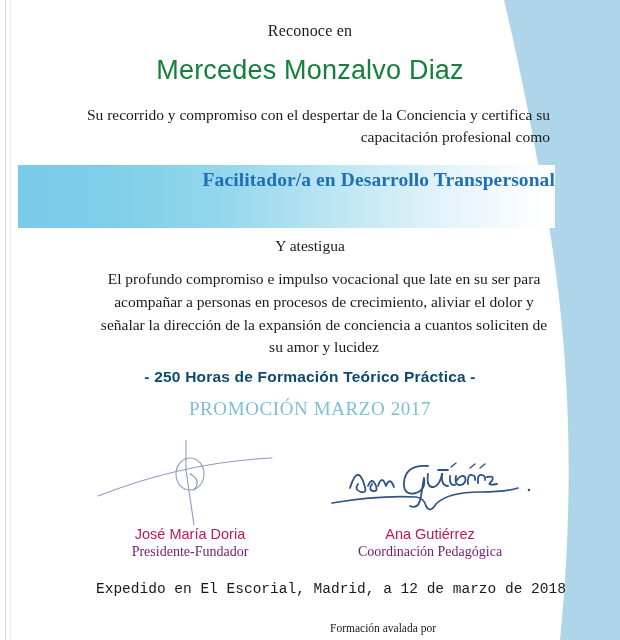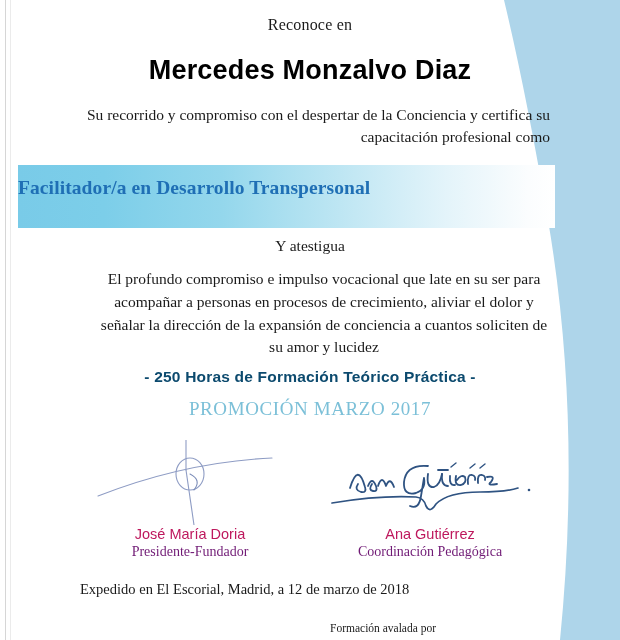--- a/index.html
+++ b/index.html
@@ -43,31 +43,31 @@
   
   .line {
     position: absolute;
     left: 12px;
     right: 12px;
     text-align: center;
     white-space: nowrap;
   }
 
   .reconoce {
-    top: 16px;
+    top: 22px;
     font-size: 16px;
     letter-spacing: .2px;
   }
 
   .recipient-name {
     top: 55px;
     font-family: "Liberation Sans", "DejaVu Sans", sans-serif;
     font-size: 27px;
-    font-weight: 700;
-    color: #000000;
+    font-weight: 400;
+    color: #15803d;
     letter-spacing: .2px;
   }
 
   .intro {
     position: absolute;
     top: 104px;
     left: 70px;
     width: 480px;
     text-align: right;
     font-size: 15.5px;
@@ -87,27 +87,26 @@
                 #94d7ec 38%,
                 #bee6f3 60%,
                 #e4f4fa 80%,
                 #fbfdfe 95%,
                 #ffffff 100%);
   }
   .banner-title {
     position: absolute;
     left: 0;
     right: 0;
-    top: 12px;
-    text-align: left;
+    top: 4px;
+    text-align: right;
     font-size: 19.5px;
     font-weight: bold;
     color: #1f6fb5;
     letter-spacing: .1px;
-    padding-right: 50px;
     box-sizing: border-box;
     white-space: nowrap;
   }
 
   .atestigua {
     top: 237px;
     font-size: 15.5px;
   }
 
   .body-text {
@@ -160,24 +159,25 @@
   }
   .signer-role {
     font-size: 14px;
     color: #701a75;
     line-height: 1.3;
     white-space: nowrap;
   }
 
   .issued {
     position: absolute;
-    left: 80px;
+    left: 96px;
     top: 581px;
     font-size: 14.5px;
     white-space: nowrap;
+    font-family: Liberation Mono, monospace;
   }
 
   .endorsed {
     position: absolute;
     left: 330px;
     top: 622px;
     font-size: 11.5px;
     white-space: nowrap;
   }
 </style>

